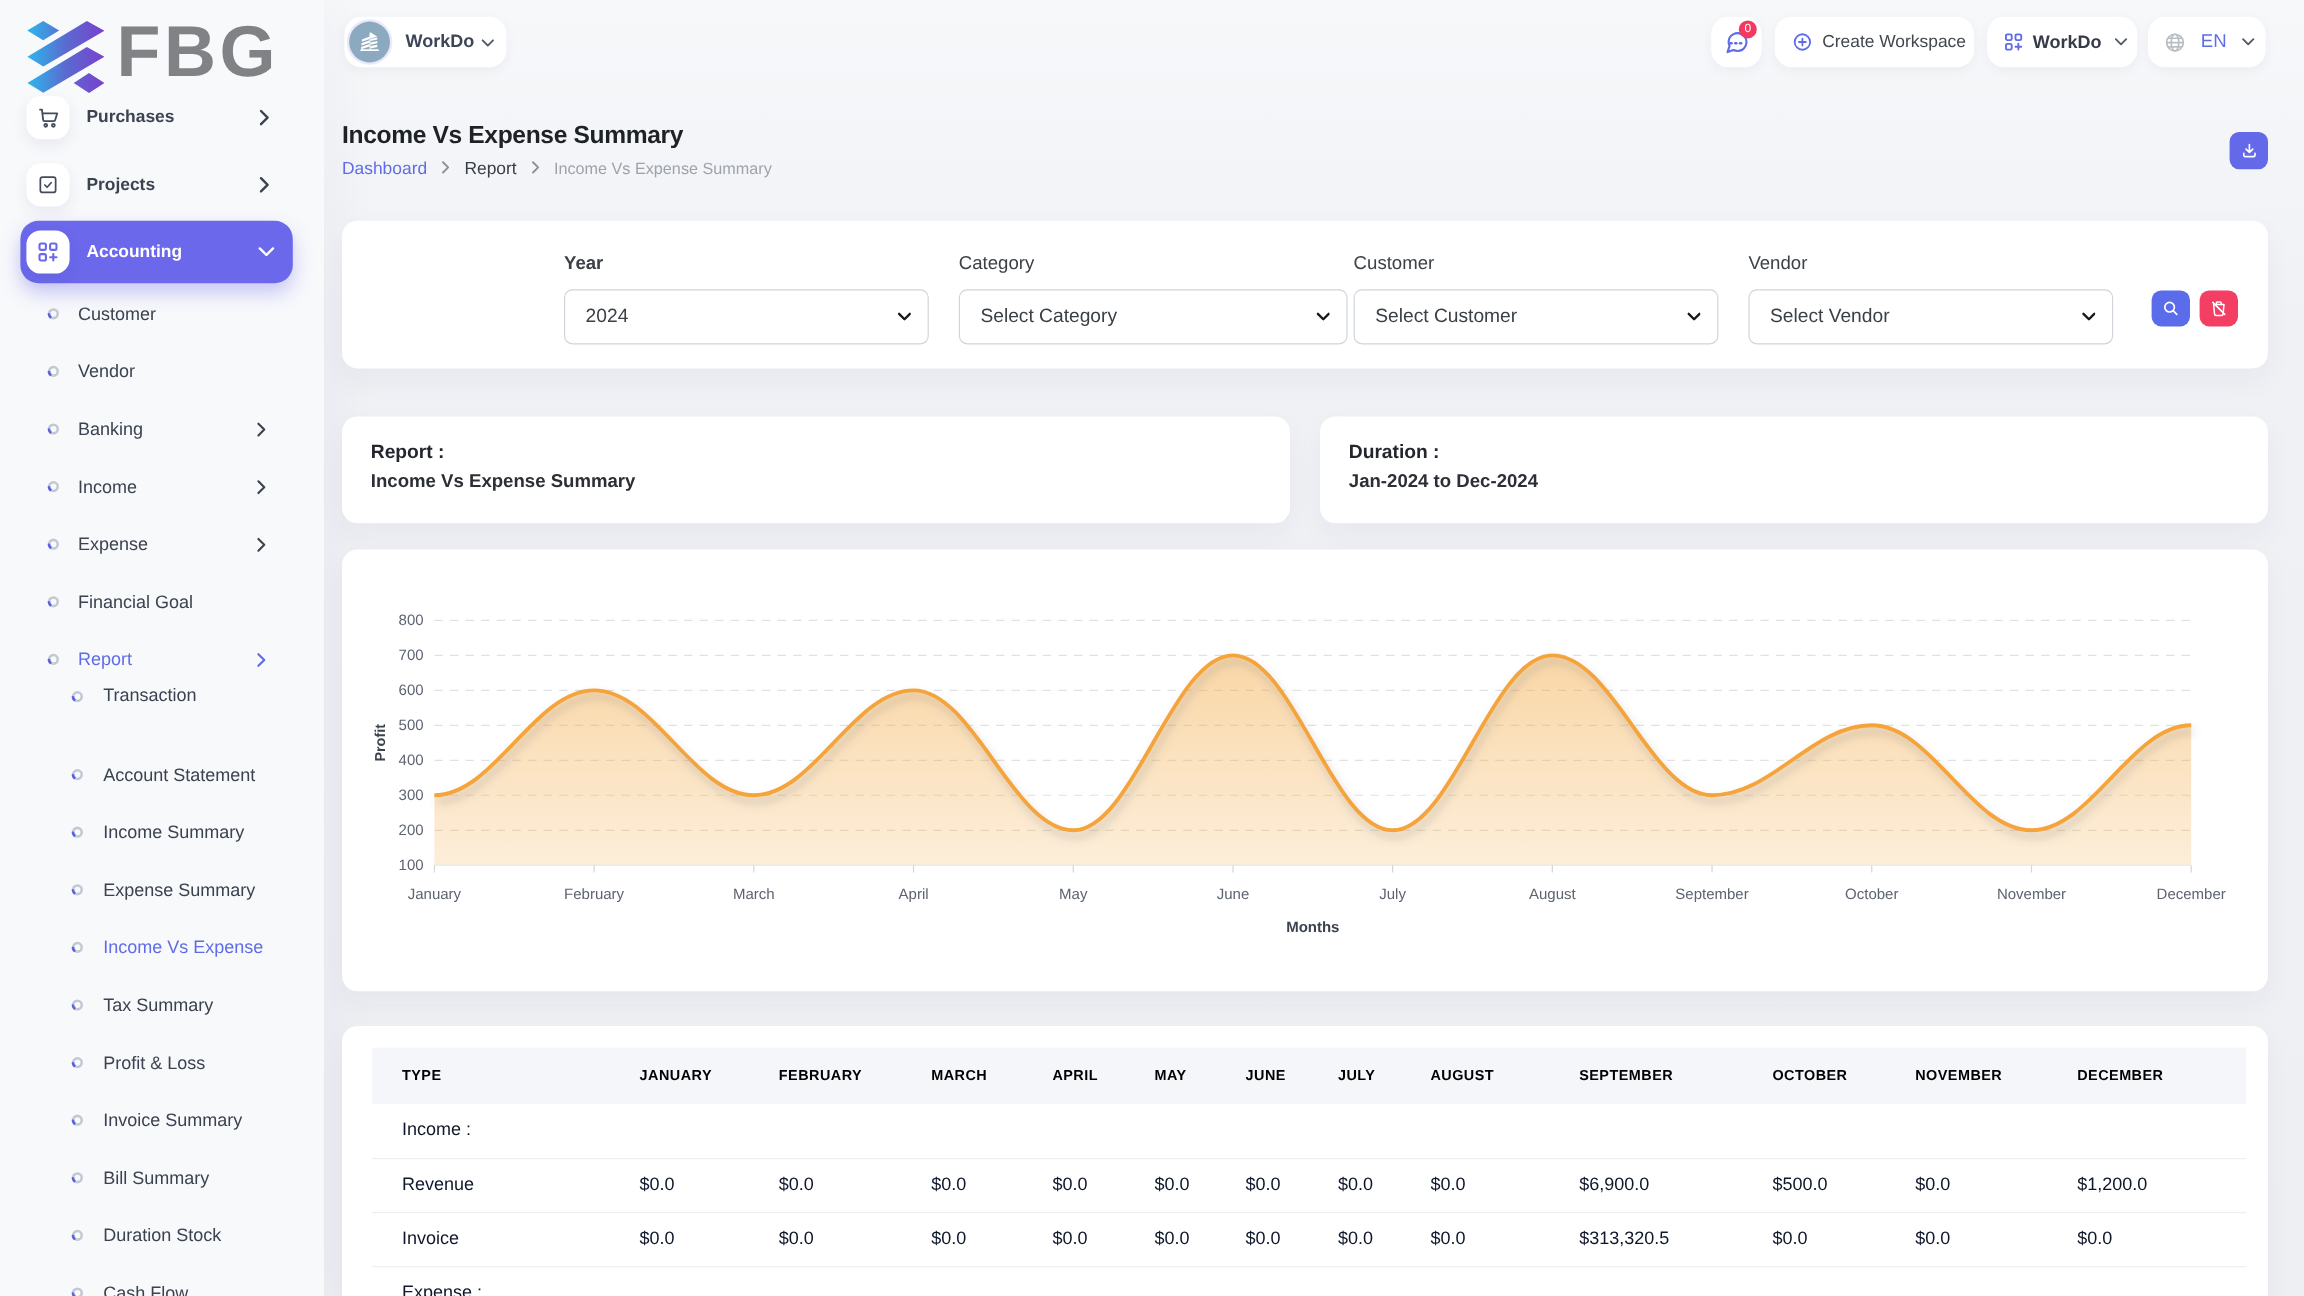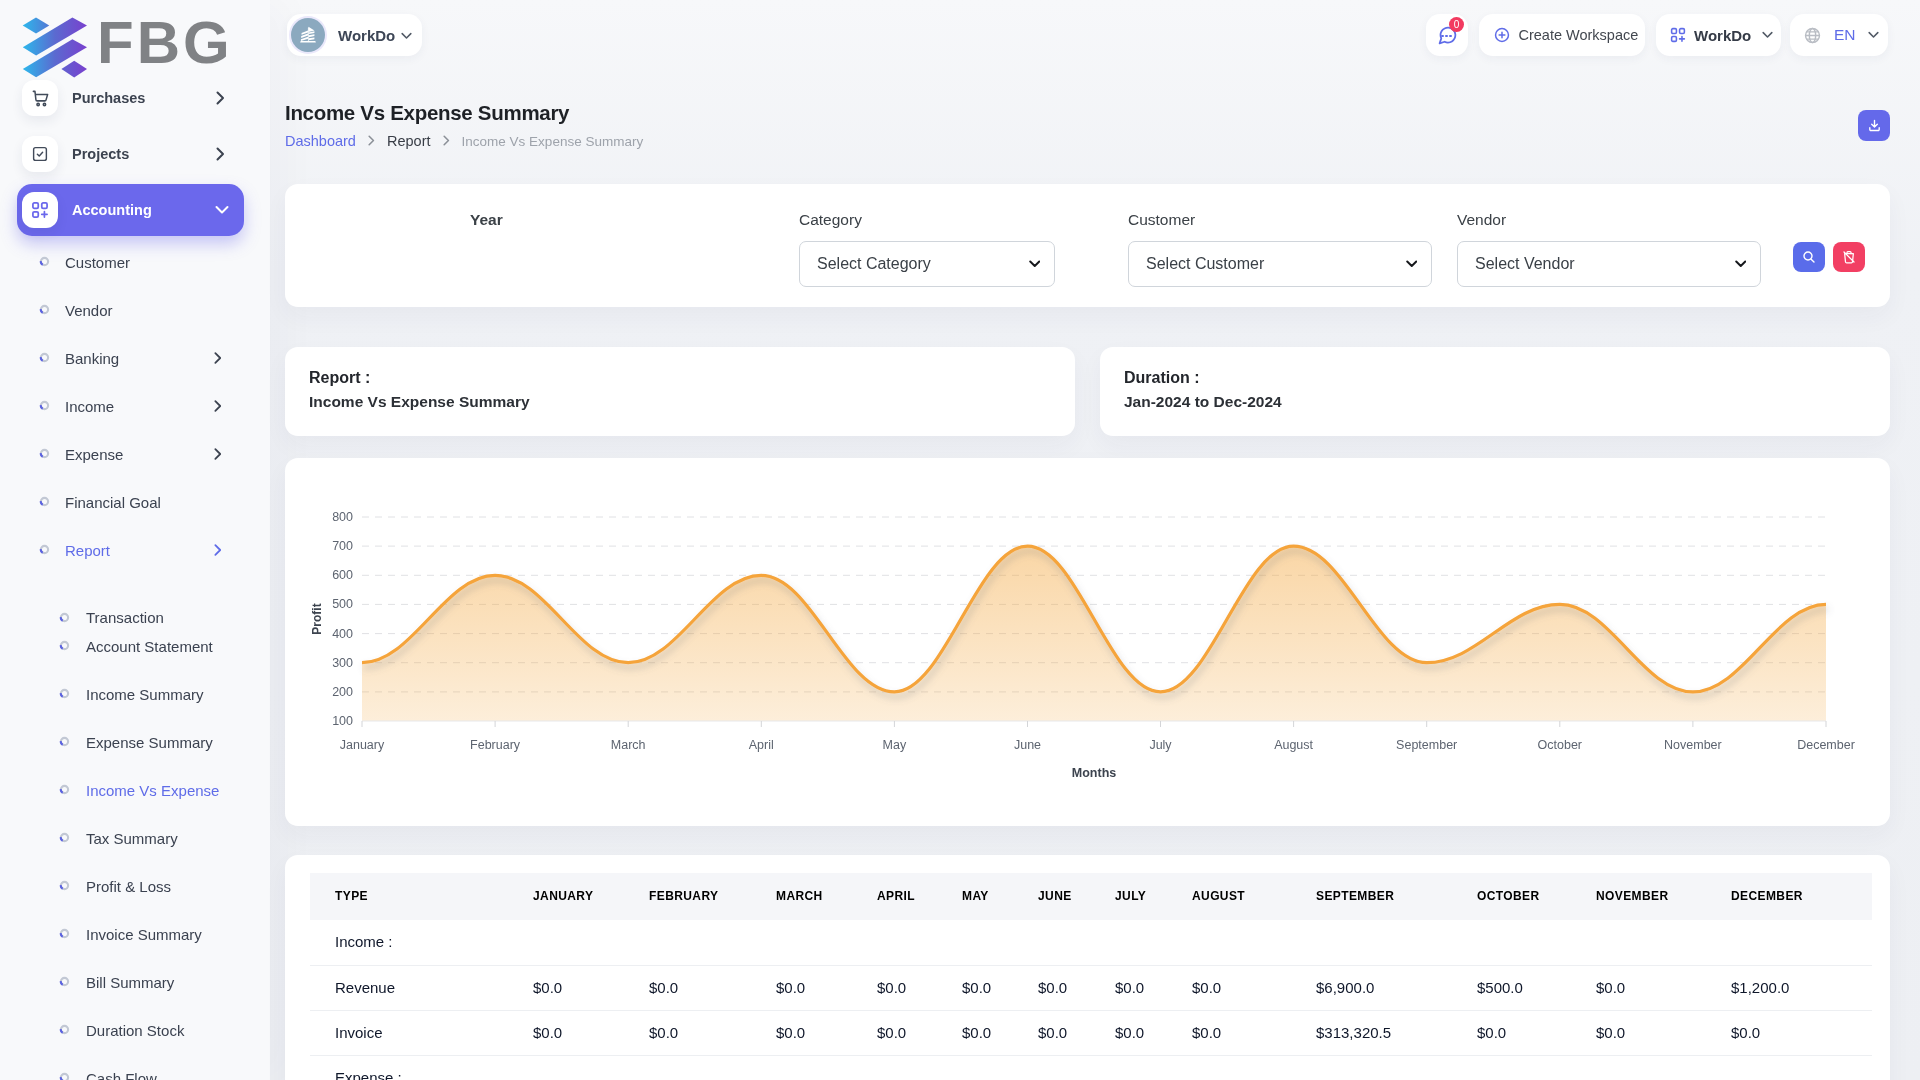--- a/index.html
+++ b/index.html
@@ -151,21 +151,21 @@
     </div>
   <div class="mitem" style="top:525.5px;">
       <svg class="blt" style="left:38.5px;top:18.5px;">
         <use href="#dot"></use>
       </svg>
       <span class="slabel act" style="left:65px;">Report</span>
     <svg class="chev" style="right:48px;" width="8" height="13" viewBox="0 0 9 14" fill="none" stroke="#5f6ce8" stroke-width="2" stroke-linecap="round" stroke-linejoin="round">
         <path d="M1.5 1.5 7 7l-5.5 5.5"></path>
       </svg>
     </div>
-  <div class="mitem" style="top:593px;">
+  <div class="mitem" style="top:556px;">
       <svg class="blt" style="left:58.9px;top:18.5px;">
         <use href="#dot"></use>
       </svg>
       <span class="slabel" style="left:86px;">Transaction</span>
     </div>
   <div class="mitem" style="top:621.5px;">
       <svg class="blt" style="left:58.9px;top:18.5px;">
         <use href="#dot"></use>
       </svg>
       <span class="slabel" style="left:86px;">Account Statement</span>
@@ -299,22 +299,28 @@
 
 <div class="abs" style="left:1858px;top:110px;width:32px;height:31px;background:#6469ea;border-radius:8px;display:flex;align-items:center;justify-content:center;">
   <svg width="15" height="15" viewBox="0 0 24 24" fill="none" stroke="#fff" stroke-width="2.2" stroke-linecap="round" stroke-linejoin="round">
       <path d="M12 4v10M7.5 10 12 14.5 16.5 10"></path>
       <path d="M4.5 15.5v2.8a1.7 1.7 0 0 0 1.7 1.7h11.6a1.7 1.7 0 0 0 1.7-1.7v-2.8"></path>
     </svg>
 </div>
 
 <div class="card" style="left:285px;top:184px;width:1605px;height:123px;">
   <span class="flabel" style="left:185px;top:27px;font-weight:bold;">Year</span>
+  <div class="fselect" style="left:185px;width:304px;">
+      <span>2024</span>
+    <svg width="11.5" height="8" viewBox="0 0 14 9" fill="none" stroke="#16181c" stroke-width="2.4" stroke-linecap="round" stroke-linejoin="round">
+        <path d="M1.5 1.5 7 7l5.5-5.5"></path>
+      </svg>
+    </div>
   <span class="flabel" style="left:514px;top:27px;">Category</span>
-  <div class="fselect" style="left:514px;width:256px;">
+  <div class="fselect" style="left:514px;width:324px;">
       <span>Select Category</span>
     <svg width="11.5" height="8" viewBox="0 0 14 9" fill="none" stroke="#16181c" stroke-width="2.4" stroke-linecap="round" stroke-linejoin="round">
         <path d="M1.5 1.5 7 7l5.5-5.5"></path>
       </svg>
     </div>
   <span class="flabel" style="left:843px;top:27px;">Customer</span>
   <div class="fselect" style="left:843px;width:304px;">
       <span>Select Customer</span>
     <svg width="11.5" height="8" viewBox="0 0 14 9" fill="none" stroke="#16181c" stroke-width="2.4" stroke-linecap="round" stroke-linejoin="round">
         <path d="M1.5 1.5 7 7l5.5-5.5"></path>

